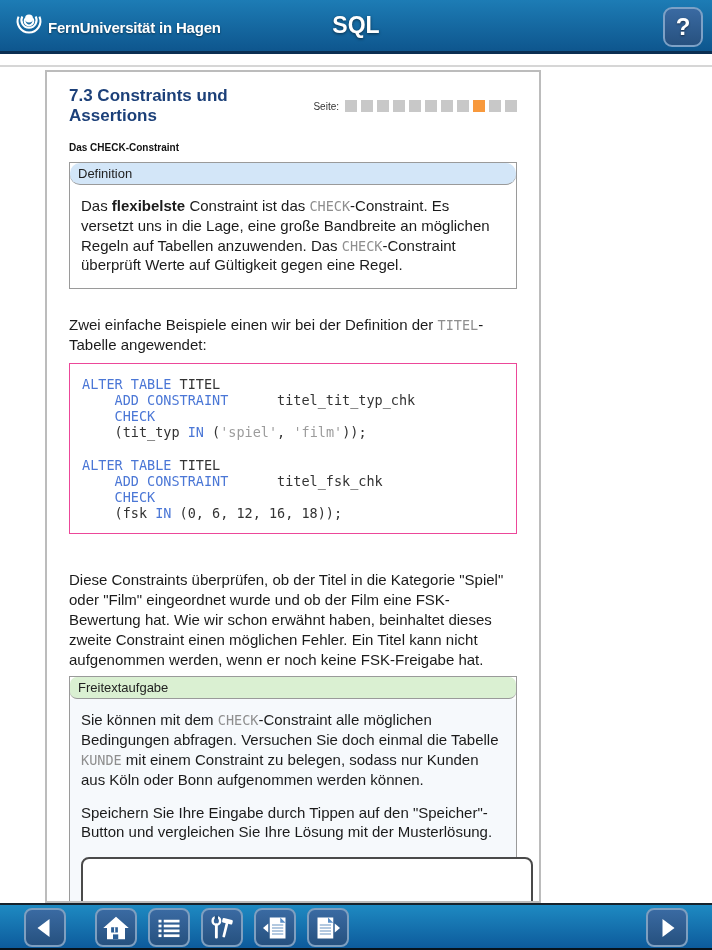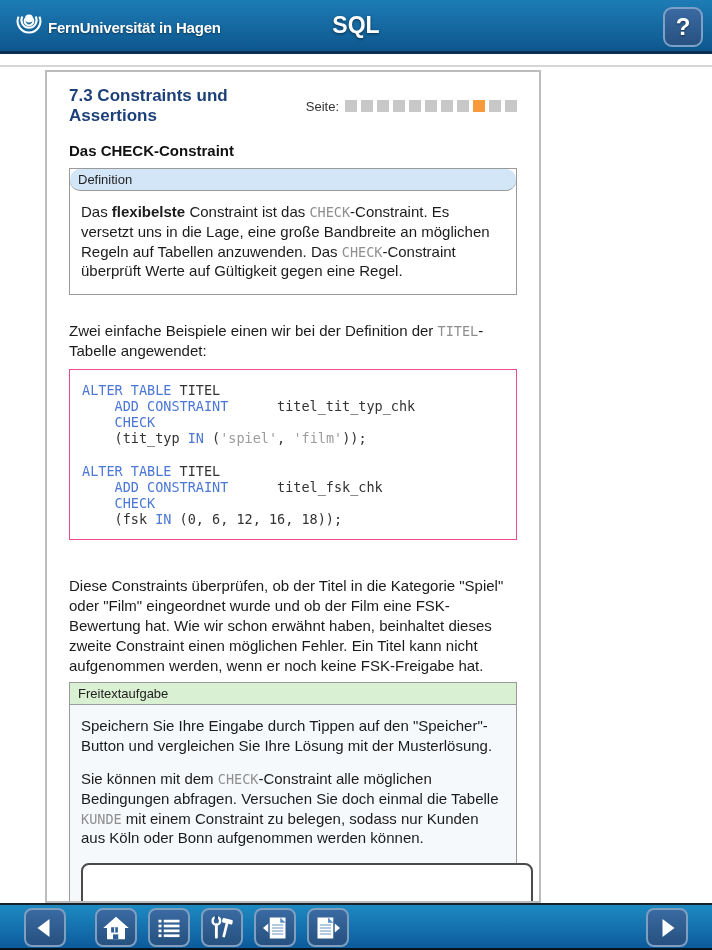--- a/index.html
+++ b/index.html
@@ -25,30 +25,30 @@
   .header-divider { position:absolute; top:65px; left:0; width:712px; height:2px;
     background:#d6d6d6; }
 
   
   .content-card { position:absolute; top:70px; left:45px; width:496px; height:833px;
     background:#fff; border:2px solid #bcbcbc; padding:12px 22px; overflow:hidden; }
 
   .title-row { display:flex; justify-content:space-between; align-items:center; margin-top:2px; }
   .section-title { color:#1c4079; font-size:17px; font-weight:bold; }
   .seite-wrap { display:flex; align-items:center; gap:6px; }
-  .seite-label { font-size:13px; color:#333; }
+  .seite-label { font-size:10px; color:#333; }
   .seite-squares { display:flex; gap:4px; }
   .seite-sq { width:12px; height:12px; }
 
-  .subheading { font-size:15px; font-weight:bold; color:#111; margin-top:16px; }
+  .subheading { font-size:10px; font-weight:bold; color:#111; margin-top:16px; }
 
   .info-box { border:1px solid #9a9a9a; margin-top:9px; }
   .info-box-header { font-size:13px; color:#222; padding:3px 8px; border-bottom:1px solid #9a9a9a; }
   .def-header { background:#d3e6f8;border-radius:10px; }
-  .ex-header  { background:#daf0d2; }
+  .ex-header  { background:#daf0d2;border-radius:7px; }
   .info-box-body { padding:11px 11px 13px 11px; font-size:15px; line-height:1.32; color:#1b1b1b; }
   .ex-body { background:#f6f9fc; padding-bottom:0; }
   .ex-body p + p { margin-top:13px; }
 
   .para { font-size:15px; line-height:1.32; color:#1b1b1b; }
   .para-intro { margin-top:26px; }
   .para-explain { margin-top:36px; }
 
   .t-b { font-weight:bold;text-align:right; }
   .t-code { font-family:"DejaVu Sans Mono","Liberation Mono",monospace;
@@ -143,22 +143,22 @@
         <div class="code-line"><span>    </span><span class="t-kw">CHECK</span></div>
         <div class="code-line"><span>    (fsk </span><span class="t-kw">IN</span><span> (0, 6, 12, 16, 18));</span></div>
       </div>
   </div>
 
   <p class="para para-explain"><span>Diese Constraints überprüfen, ob der Titel in die Kategorie "Spiel" oder "Film" eingeordnet wurde und ob der Film eine FSK-Bewertung hat. Wie wir schon erwähnt haben, beinhaltet dieses zweite Constraint einen möglichen Fehler. Ein Titel kann nicht aufgenommen werden, wenn er noch keine FSK-Freigabe hat.</span></p>
 
   <div class="info-box exercise-box">
     <div class="info-box-header ex-header">Freitextaufgabe</div>
     <div class="info-box-body ex-body">
+      <p><span>Sie können mit dem </span><span class="t-code">CHECK</span><span>-Constraint alle möglichen Bedingungen abfragen. Versuchen Sie doch einmal die Tabelle </span><span class="t-code">KUNDE</span><span> mit einem Constraint zu belegen, sodass nur Kunden aus Köln oder Bonn aufgenommen werden können.</span></p>
       <p><span>Speichern Sie Ihre Eingabe durch Tippen auf den "Speicher"-Button und vergleichen Sie Ihre Lösung mit der Musterlösung.</span></p>
-      <p><span>Sie können mit dem </span><span class="t-code">CHECK</span><span>-Constraint alle möglichen Bedingungen abfragen. Versuchen Sie doch einmal die Tabelle </span><span class="t-code">KUNDE</span><span> mit einem Constraint zu belegen, sodass nur Kunden aus Köln oder Bonn aufgenommen werden können.</span></p>
       <textarea class="answer-area" value="" style=""></textarea>
     </div>
   </div>
 
 </div>
 
 <div class="toolbar">
 
   <div class="tb-btn btn-back">
     <svg viewBox="0 0 40 40">

